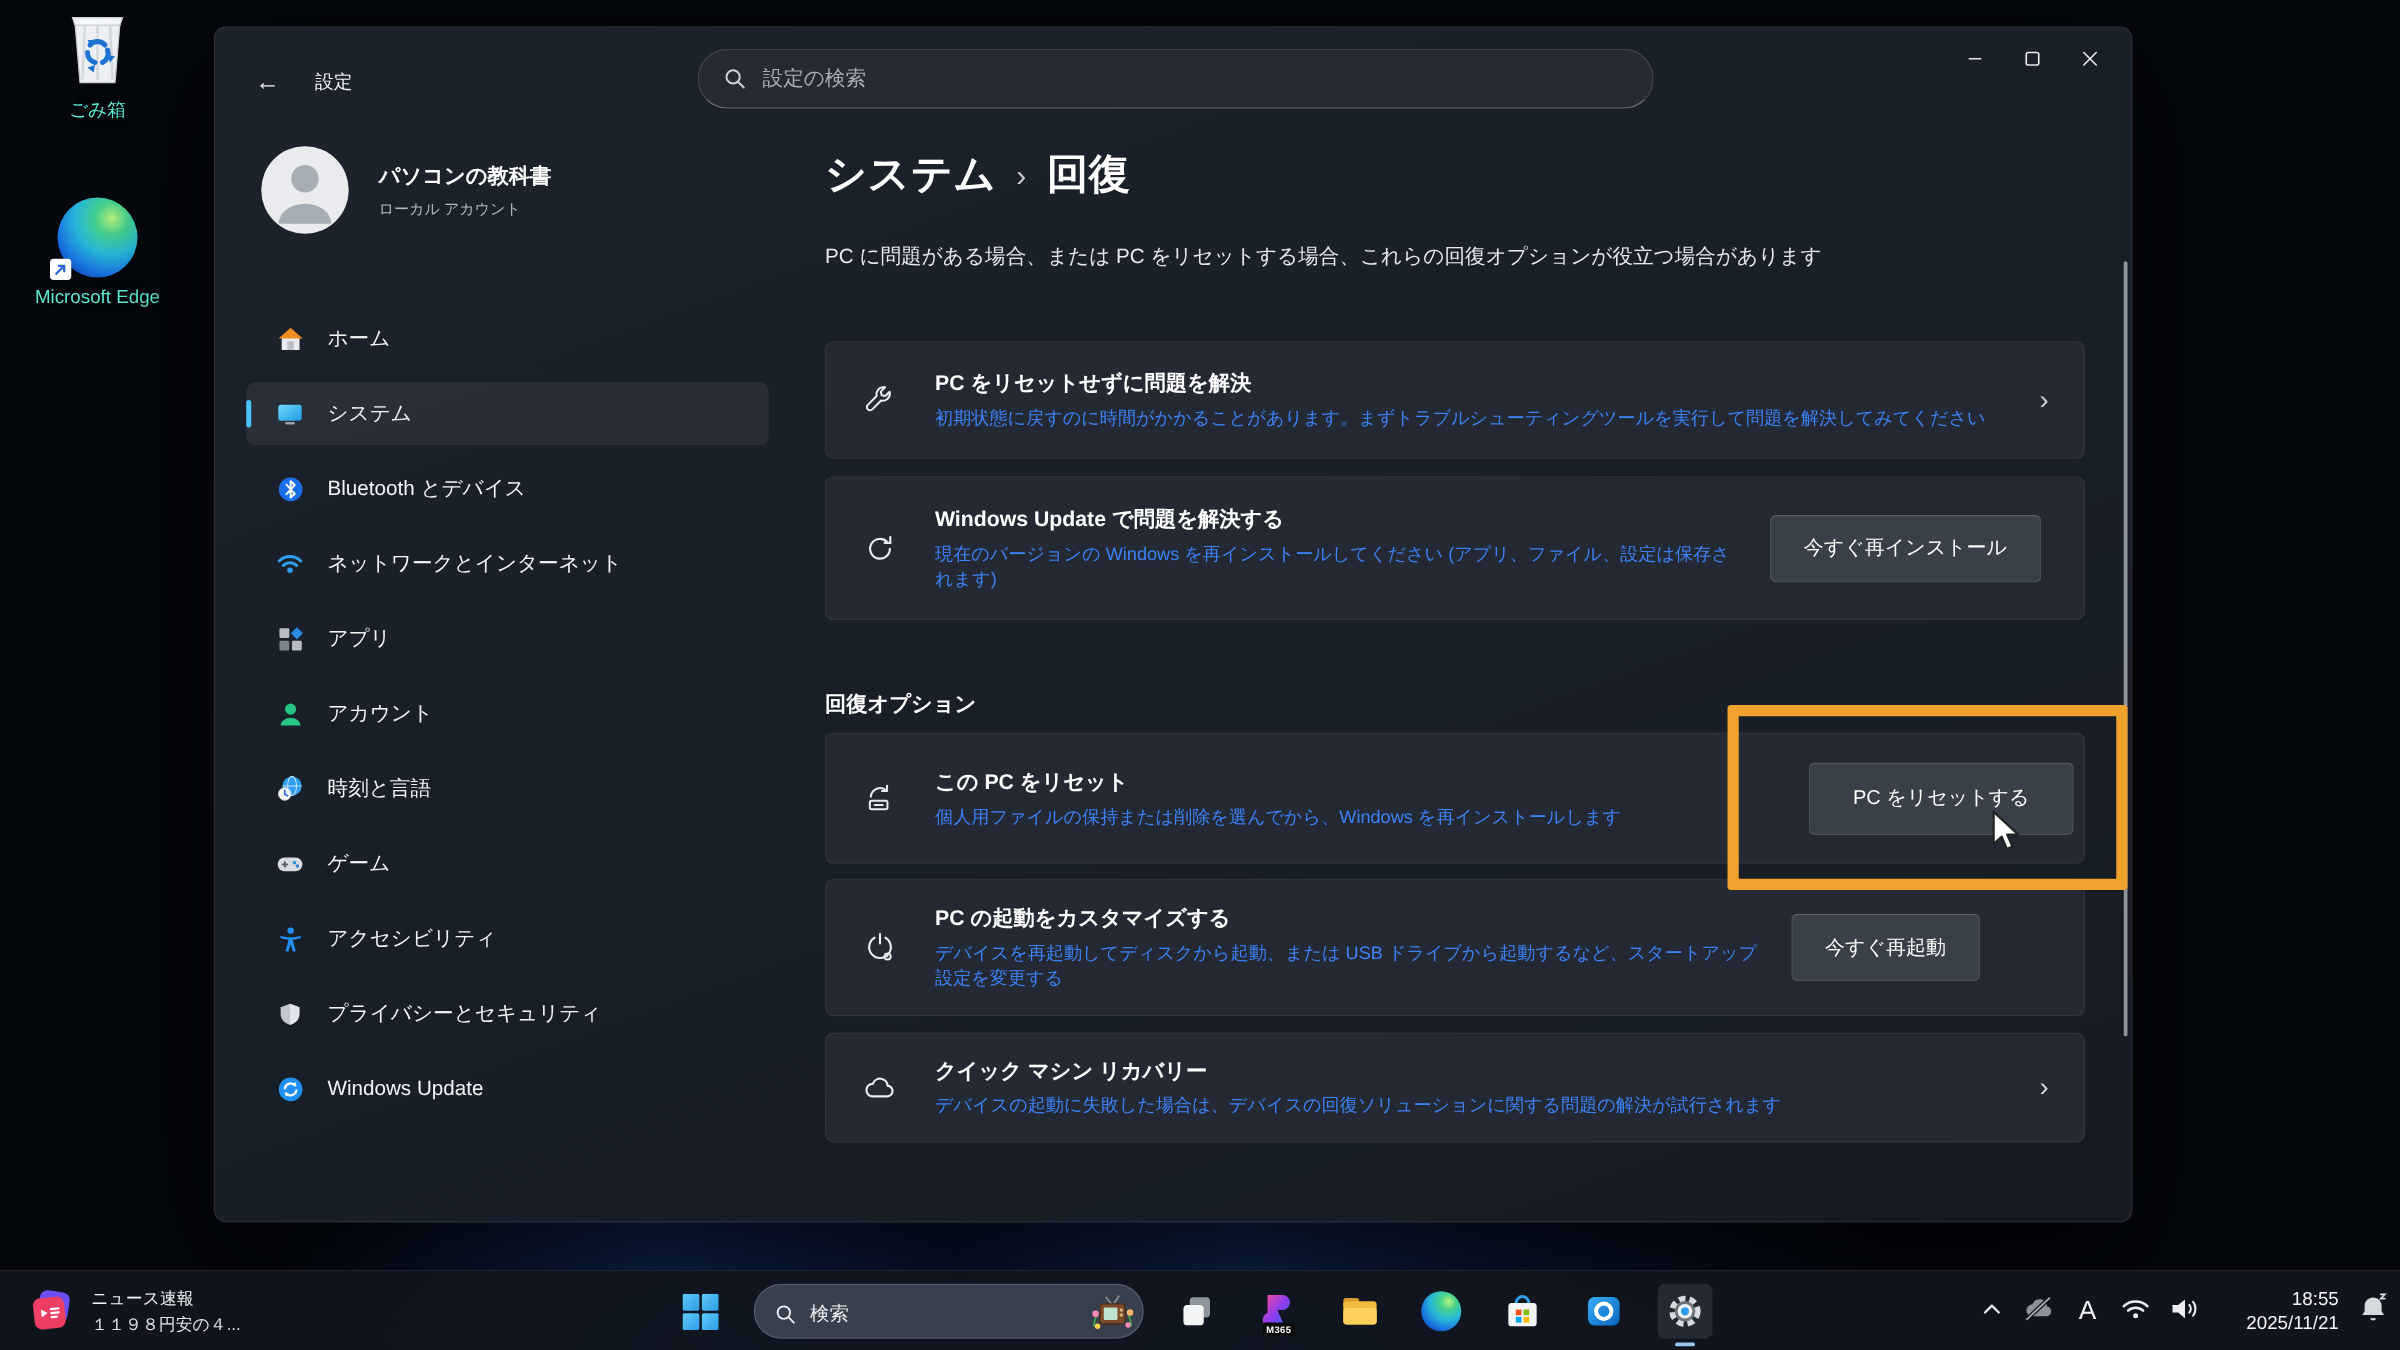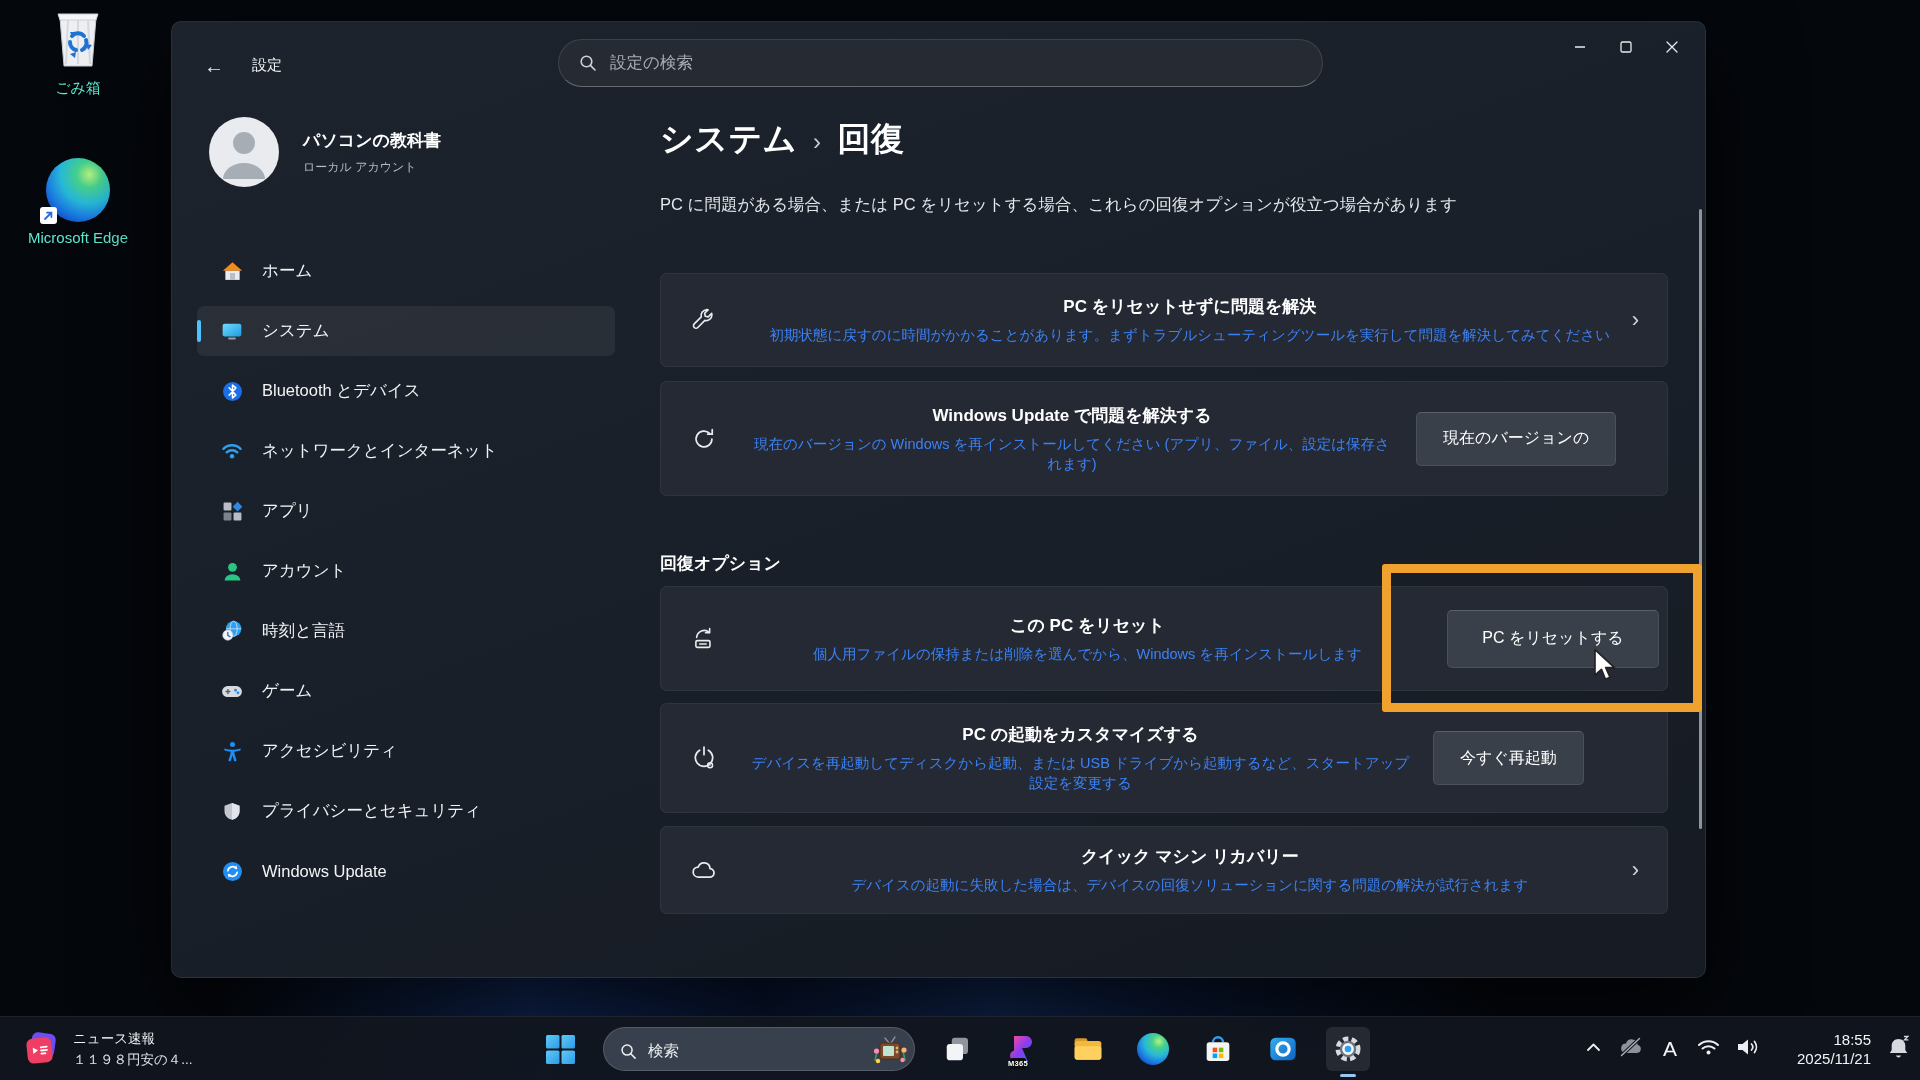--- a/index.html
+++ b/index.html
@@ -65,21 +65,21 @@
   .main{ position:absolute; left:488px; top:95px; width:1022px; }
   .breadcrumb{ display:flex; align-items:center; gap:16px; font-size:33px; font-weight:700; letter-spacing:.5px; }
   .bc-sep{ font-size:24px; font-weight:400; color:#c7cbd1; padding-top:5px; }
   .page-desc{ margin-top:32px; height:22px; font-size:16.5px; color:#e6e8ec; }
 
   .card{
     width:1008px; background:#242933; border:1px solid rgba(255,255,255,.055); border-radius:7px;
     display:flex; align-items:center;
   }
   .cicon{ width:26px; flex:none; margin-left:30px; display:flex; align-items:center; justify-content:center; }
-  .ct{ margin-left:31px; flex:1; min-width:0;text-align:center; }
+  .ct{ margin-left:31px; flex:1; min-width:0; }
   .ct .t{ font-size:17px; font-weight:600; color:#fff; }
   .ct .d{ font-size:14.5px; color:#3b82f6; margin-top:7px; line-height:20px; }
   .ct.w648{ max-width:648px; }
   .ct.w665{ max-width:665px; }
   .chev{ margin-left:auto; margin-right:28px; font-size:22px; color:#d2d5da; flex:none; }
   .cbtn{
     flex:none; margin-left:20px; margin-right:22px; height:54px; padding:0 26px;
     background:#3a4049; border:1px solid rgba(255,255,255,.09); border-top-color:rgba(255,255,255,.17);
     border-radius:5px; color:#fff; font-size:16px; font-family:inherit; white-space:nowrap; cursor:default;
   }
@@ -112,21 +112,21 @@
   .tbi{ width:44px; height:44px; border-radius:6px; display:flex; align-items:center; justify-content:center; position:relative; }
   .tbi.active{ background:rgba(255,255,255,.09); }
   .tbi.active::after{ content:""; position:absolute; bottom:-6px; left:14px; width:16px; height:3px; border-radius:2px; background:#98c7f0; }
   .tb-search{
     width:312px; height:44px; border-radius:22px;
     background:rgba(63,71,86,.85); border:1px solid rgba(255,255,255,.15);
     display:flex; align-items:center; gap:11px; padding:4px 4px 0 16px;
     font-size:15.5px; color:#eceef1;
   }
   .tb-search .tv{ margin-left:auto; }
-  .m365-badge{ position:absolute; bottom:2px; left:9px; width:16px; height:11px; background:#0c0c0c; border-radius:2px;
+  .m365-badge{ position:absolute; bottom:2px; left:9px; width:26px; height:11px; background:#0c0c0c; border-radius:2px;
     font-size:7.5px; font-weight:700; color:#fff; display:flex; align-items:center; justify-content:center; letter-spacing:.3px; }
   .tb-tray{ position:absolute; right:8px; top:0; height:64px; display:flex; align-items:center; gap:14px; }
   .tray-ime{ font-size:21px; color:#f2f4f6; width:24px; text-align:center; }
   .clock{ text-align:right; font-size:15px; line-height:19px; color:#f2f4f6; min-width:96px; }
 </style>
 </head>
 <body>
 
 <div class="bloom"></div>
 
@@ -365,21 +365,21 @@
       <span class="cicon">
         <svg width="26" height="26" viewBox="0 0 24 24" fill="none" stroke="#e9ebee" stroke-width="1.6" stroke-linecap="round">
             <path d="M19.3 12 a7.3 7.3 0 1 1 -2.1-5.1"></path>
             <path d="M19.6 3.4 v4.2 h-4.2"></path>
           </svg>
       </span>
       <div class="ct w648">
         <div class="t">Windows Update で問題を解決する</div>
         <div class="d">現在のバージョンの Windows を再インストールしてください (アプリ、ファイル、設定は保存されます)</div>
       </div>
-      <button class="cbtn">現在のバージョンの</button>
+      <button class="cbtn">今すぐ再インストール</button>
     </div>
 
     <div class="section-title">回復オプション</div>
 
     <div class="card c3">
       <span class="cicon">
         <svg width="26" height="26" viewBox="0 0 24 24" fill="none" stroke="#e9ebee" stroke-width="1.5" stroke-linecap="round" stroke-linejoin="round">
             <path d="M5.2 10.5 a7 7 0 0 1 11.6-4.6"></path>
             <path d="M17.2 2.4 v3.8 h-3.8"></path>
             <rect x="4.5" y="13.5" width="13" height="6.2" rx="1.2"></rect>

